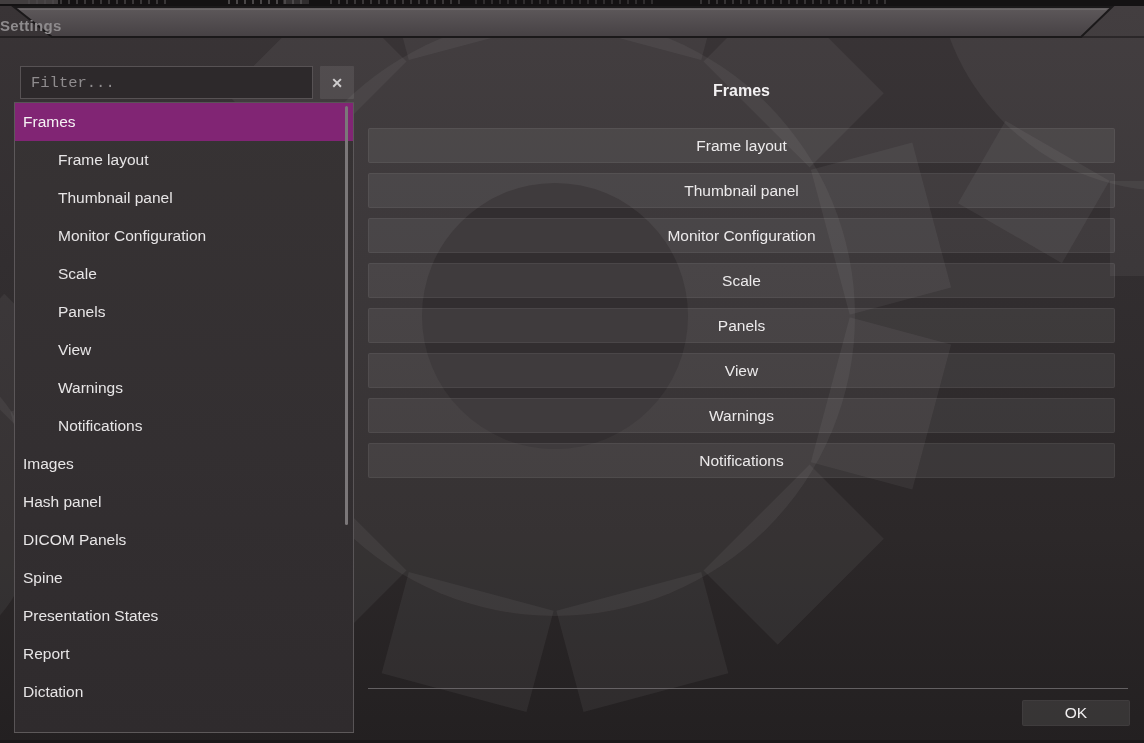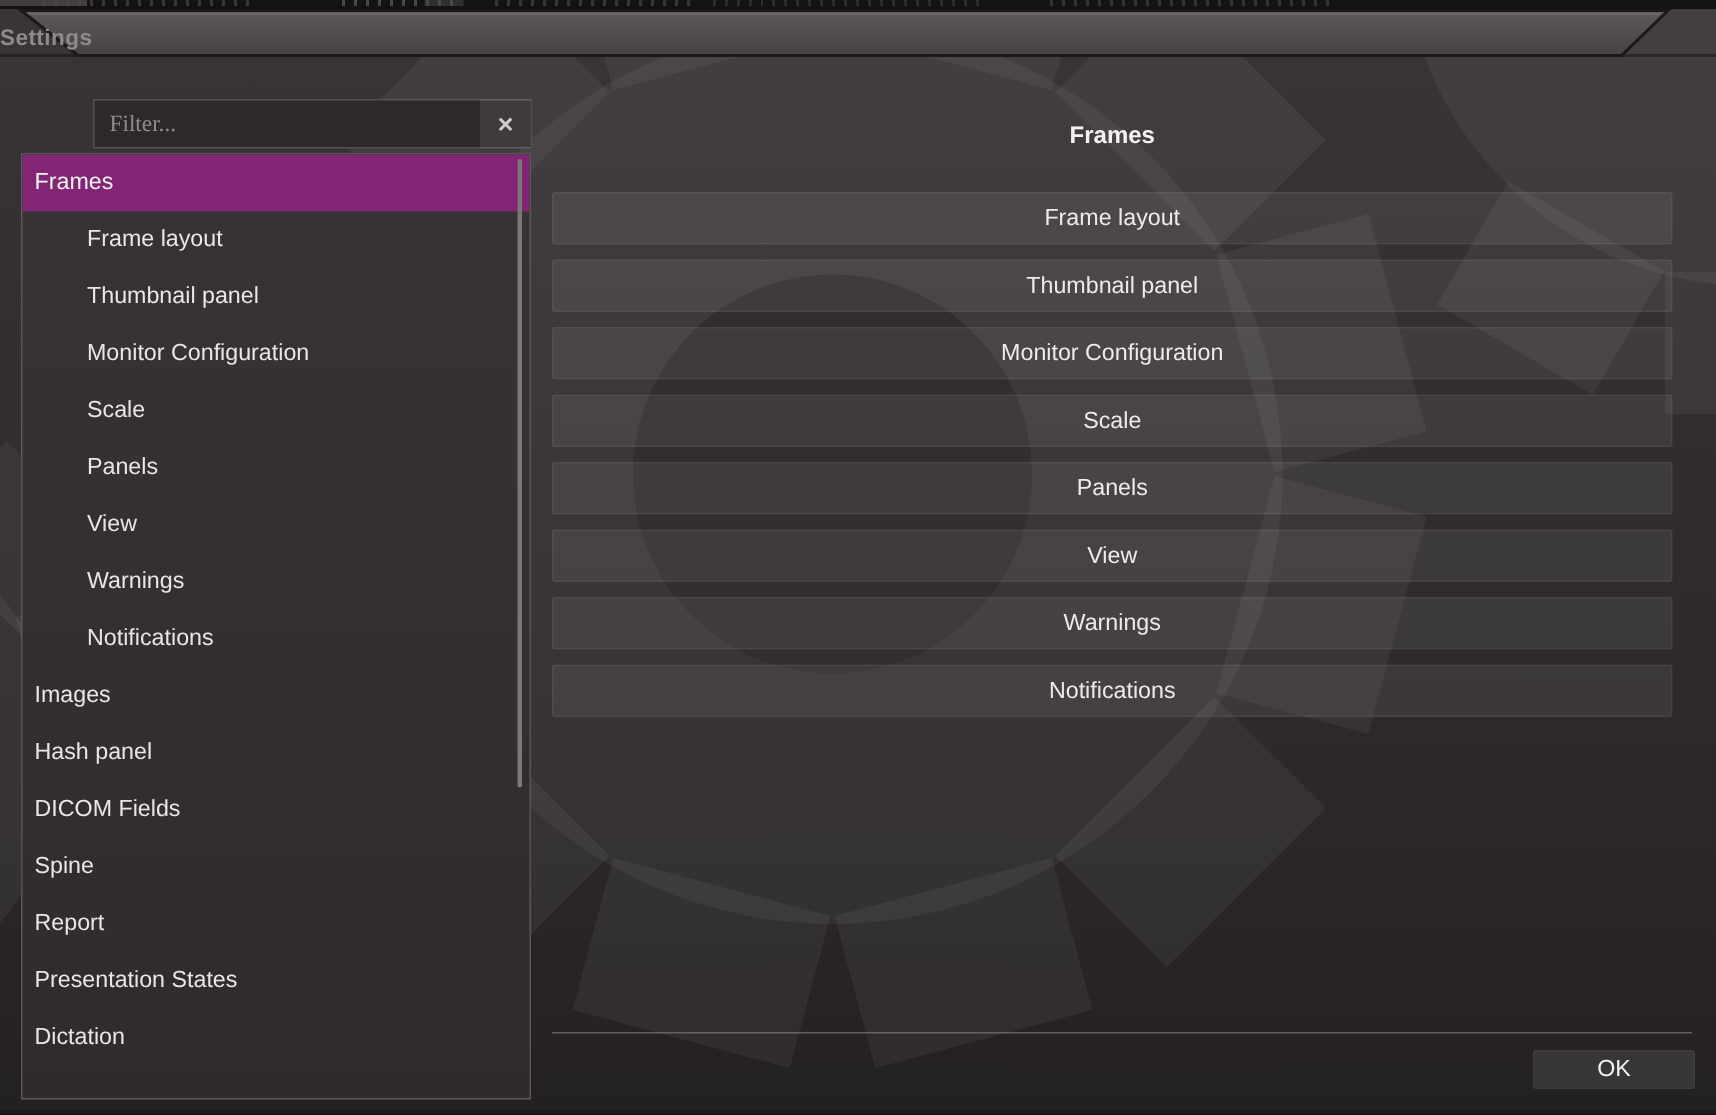--- a/index.html
+++ b/index.html
@@ -26,21 +26,21 @@
   .titlebar-svg{position:absolute;left:0;top:0;}
   .dialog-title{
     position:absolute;left:0;top:8px;width:1144px;height:24px;line-height:24px;
     text-align:left;font-size:15px;font-weight:bold;color:#8e8b8d;letter-spacing:.3px;
   }
 
   
   .filter-input{
     position:absolute;left:20px;top:60px;width:293px;height:33px;box-sizing:border-box;
     background:#2d292b;border:1px solid #575254;color:#e8e6e7;
-    font-family:Liberation Serif, serif;font-size:15.5px;padding:0 10px;outline:none;margin-left:42px;
+    font-family:Liberation Mono, monospace;font-size:15.5px;padding:0 10px;outline:none;
   }
   .filter-input::placeholder{color:#8f8c8e;opacity:1;}
   .filter-clear{
     position:absolute;left:320px;top:60px;width:34px;height:33px;
     background:rgba(255,255,255,0.085);border:none;border-radius:1px;
     display:flex;align-items:center;justify-content:center;cursor:pointer;padding:0;
   }
   .filter-clear .x{color:#cfcdce;font-size:14px;font-weight:bold;line-height:1;}
 
   
@@ -186,30 +186,30 @@
           <div class="nav-item lvl1">
             <span class="nav-label">Notifications</span>
           </div>
           <div class="nav-item">
             <span class="nav-label">Images</span>
           </div>
           <div class="nav-item">
             <span class="nav-label">Hash panel</span>
           </div>
           <div class="nav-item">
-            <span class="nav-label">DICOM Fields</span>
+            <span class="nav-label">DICOM Panels</span>
           </div>
           <div class="nav-item">
             <span class="nav-label">Spine</span>
           </div>
           <div class="nav-item">
+            <span class="nav-label">Presentation States</span>
+          </div>
+          <div class="nav-item">
             <span class="nav-label">Report</span>
-          </div>
-          <div class="nav-item">
-            <span class="nav-label">Presentation States</span>
           </div>
           <div class="nav-item">
             <span class="nav-label">Dictation</span>
           </div>
         </div>
       <div class="nav-scrollthumb"></div>
     </div>
 
     <div class="section-title">Frames</div>
     <div class="btn-stack">

